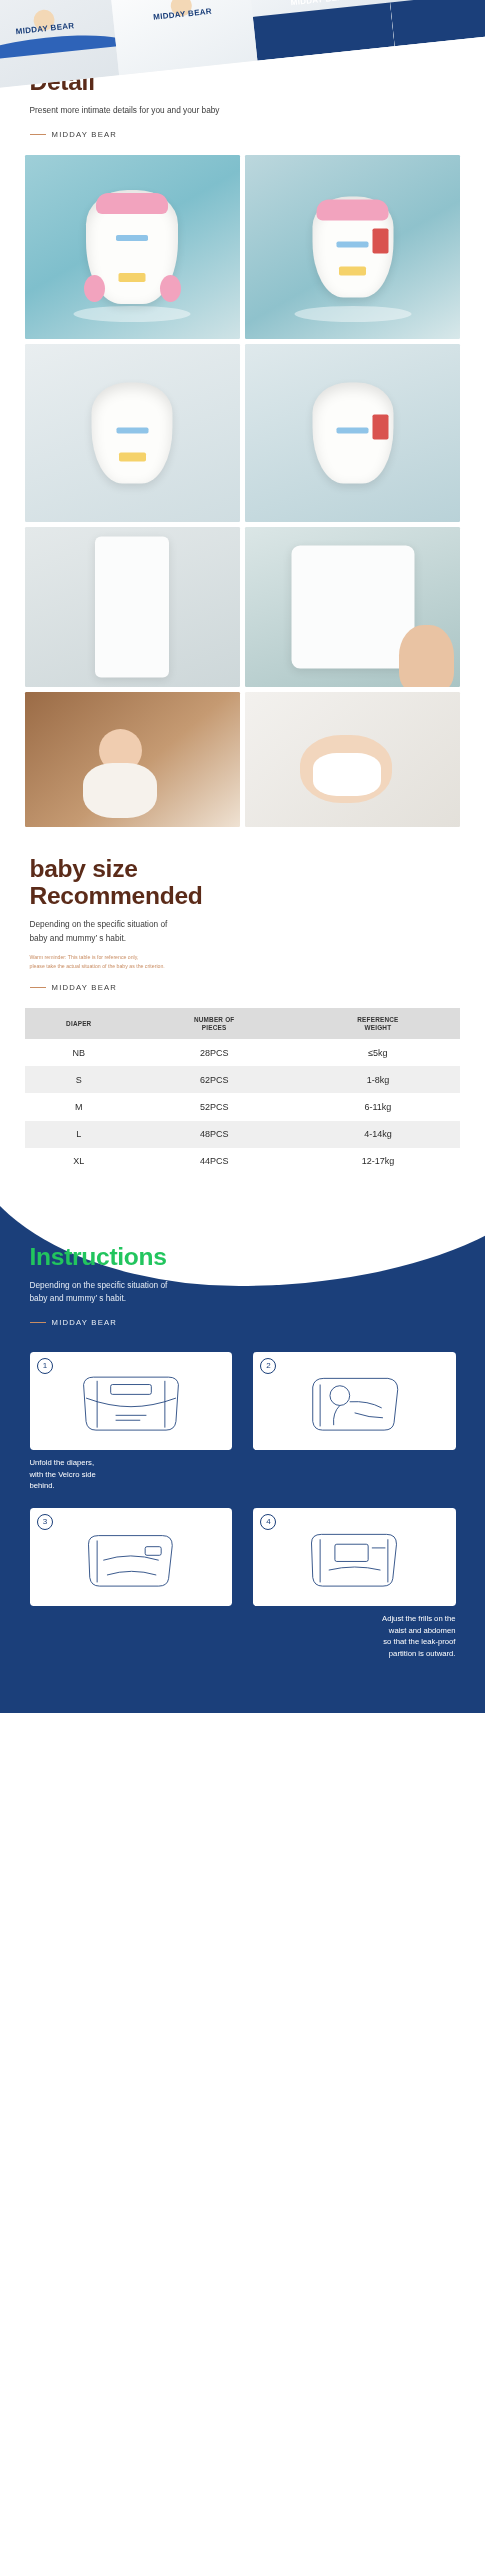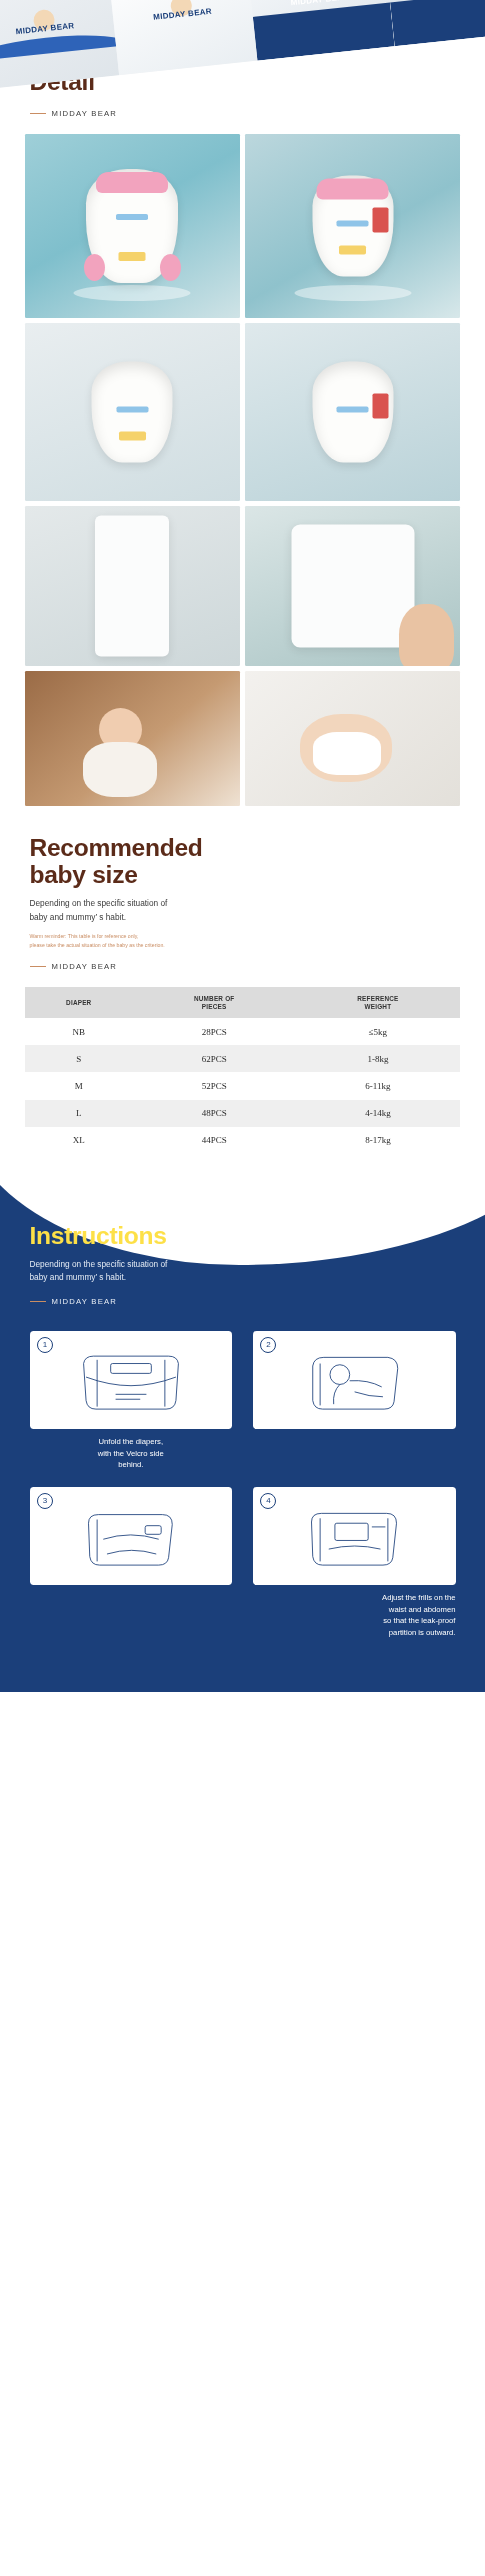--- a/index.html
+++ b/index.html
@@ -192,21 +192,20 @@
     text-align: center;
     letter-spacing: 0.2px;
     line-height: 1.25;
   }
   table.size-table tbody td {
     padding: 8.6px 2.5px;
     text-align: center;
     font-size: 9px;
     color: #2b2b2b;
     background: #ffffff;
-    font-family: Liberation Serif, serif;
   }
   table.size-table tbody tr:nth-child(even) td {
     background: #efefef;
   }
 
   
   .blue-panel {
     position: relative;
     margin-top: 24.6px;
     background: #1b3f7a;
@@ -215,21 +214,21 @@
     overflow: hidden;
   }
   .blue-curve {
     position: absolute;
     top: -74px; left: -37px;
     width: 614px; height: 160px;
     background: #ffffff;
     border-radius: 0 0 55% 45% / 0 0 100% 100%;
   }
   .blue-inner { position: relative; z-index: 2; }
-  .h-title.white { color: #fde047; }
+  .h-title.white { color: #22c55e; }
   .h-sub.white { color: #e4ebf4; }
   .brand-name.white { color: #e9eef5; }
   .brand-dash.white { background: #c98d63; }
 
   .steps {
     margin-top: 24.6px;
     display: grid;
     grid-template-columns: 1fr 1fr;
     gap: 16px 21px;
   }
@@ -290,20 +289,21 @@
       </div>
       <div class="strip-cell pack-d">
         <div class="pack-blue-band"></div>
 
       </div>
     </div>
   </div>
 
   <div class="sec" style="padding-top:68px;">
     <div class="h-title">Detail</div>
+    <div class="h-sub">Present more intimate details for you and your baby</div>
     <div class="brand-row">
       <span class="brand-dash"></span>
       <span class="brand-name">MIDDAY  BEAR</span>
     </div>
   </div>
 
   <div class="grid2">
     <div class="ph ph-1">
       <div class="pedestal"></div>
       <div class="diaper">
@@ -349,22 +349,22 @@
       <div class="baby-blob" style="width:43px;height:43px;background:#f0cdb0;left:74px;top:37px;"></div>
       <div class="baby-blob" style="width:74px;height:55px;background:#f6f2ec;left:58px;top:71px;border-radius:40%;"></div>
     </div>
     <div class="ph ph-b2">
       <div class="baby-blob" style="width:92px;height:68px;background:#f2d6bd;left:55px;top:43px;border-radius:45%;"></div>
       <div class="baby-blob" style="width:68px;height:43px;background:#ffffff;left:68px;top:61px;border-radius:35%;"></div>
     </div>
   </div>
 
   <div class="sec" style="padding-top:28px;">
+    <div class="h-title">baby size</div>
     <div class="h-title">Recommended</div>
-    <div class="h-title">baby size</div>
     <div class="h-sub">Depending on the specific situation of</div>
     <div class="h-sub" style="margin-top:1.2px;">baby and mummy’  s habit.</div>
     <div class="h-warn">Warm reminder:   This table is for reference only,</div>
     <div class="h-warn" style="margin-top:0.6px;">please take the actual situation of the baby as the criterion.</div>
     <div class="brand-row">
       <span class="brand-dash"></span>
       <span class="brand-name">MIDDAY  BEAR</span>
     </div>
   </div>
 
@@ -402,21 +402,21 @@
           <td>6-11kg</td>
         </tr>
         <tr>
           <td>L</td>
           <td>48PCS</td>
           <td>4-14kg</td>
         </tr>
         <tr>
           <td>XL</td>
           <td>44PCS</td>
-          <td>8-17kg</td>
+          <td>12-17kg</td>
         </tr>
       </tbody>
     </table>
   </div>
 
   <div class="blue-panel">
     <div class="blue-curve"></div>
     <div class="blue-inner">
       <div class="h-title white">Instructions</div>
       <div class="h-sub white">Depending on the specific situation of</div>
@@ -432,21 +432,21 @@
           <div class="step-img">
             <div class="step-num">1</div>
             <svg class="line-art" width="117" height="74" viewBox="0 0 190 120" fill="none" stroke="#1b3f7a" stroke-width="1.4">
               <path d="M18 30 Q20 18 34 18 L156 18 Q170 18 172 30 L168 90 Q166 104 152 104 L38 104 Q24 104 22 90 Z"></path>
               <path d="M22 52 Q60 66 95 66 Q130 66 168 52"></path>
               <path d="M40 24 L40 100 M150 24 L150 100"></path>
               <rect x="62" y="30" width="66" height="16" rx="3"></rect>
               <path d="M70 80 L120 80 M70 88 L110 88"></path>
             </svg>
           </div>
-          <div class="step-text" style="white-space:pre-line;text-align:center;">Unfold the diapers,
+          <div class="step-text" style="white-space:pre-line;">Unfold the diapers,
 with the Velcro side
 behind.</div>
         </div>
 
         <div class="step-card">
           <div class="step-img">
             <div class="step-num">2</div>
             <svg class="line-art" width="117" height="74" viewBox="0 0 190 120" fill="none" stroke="#1b3f7a" stroke-width="1.4">
               <path d="M28 34 Q30 20 46 20 L150 20 Q166 22 166 38 L160 92 Q158 104 144 104 L44 104 Q30 104 28 90 Z"></path>
               <circle cx="72" cy="48" r="16"></circle>

